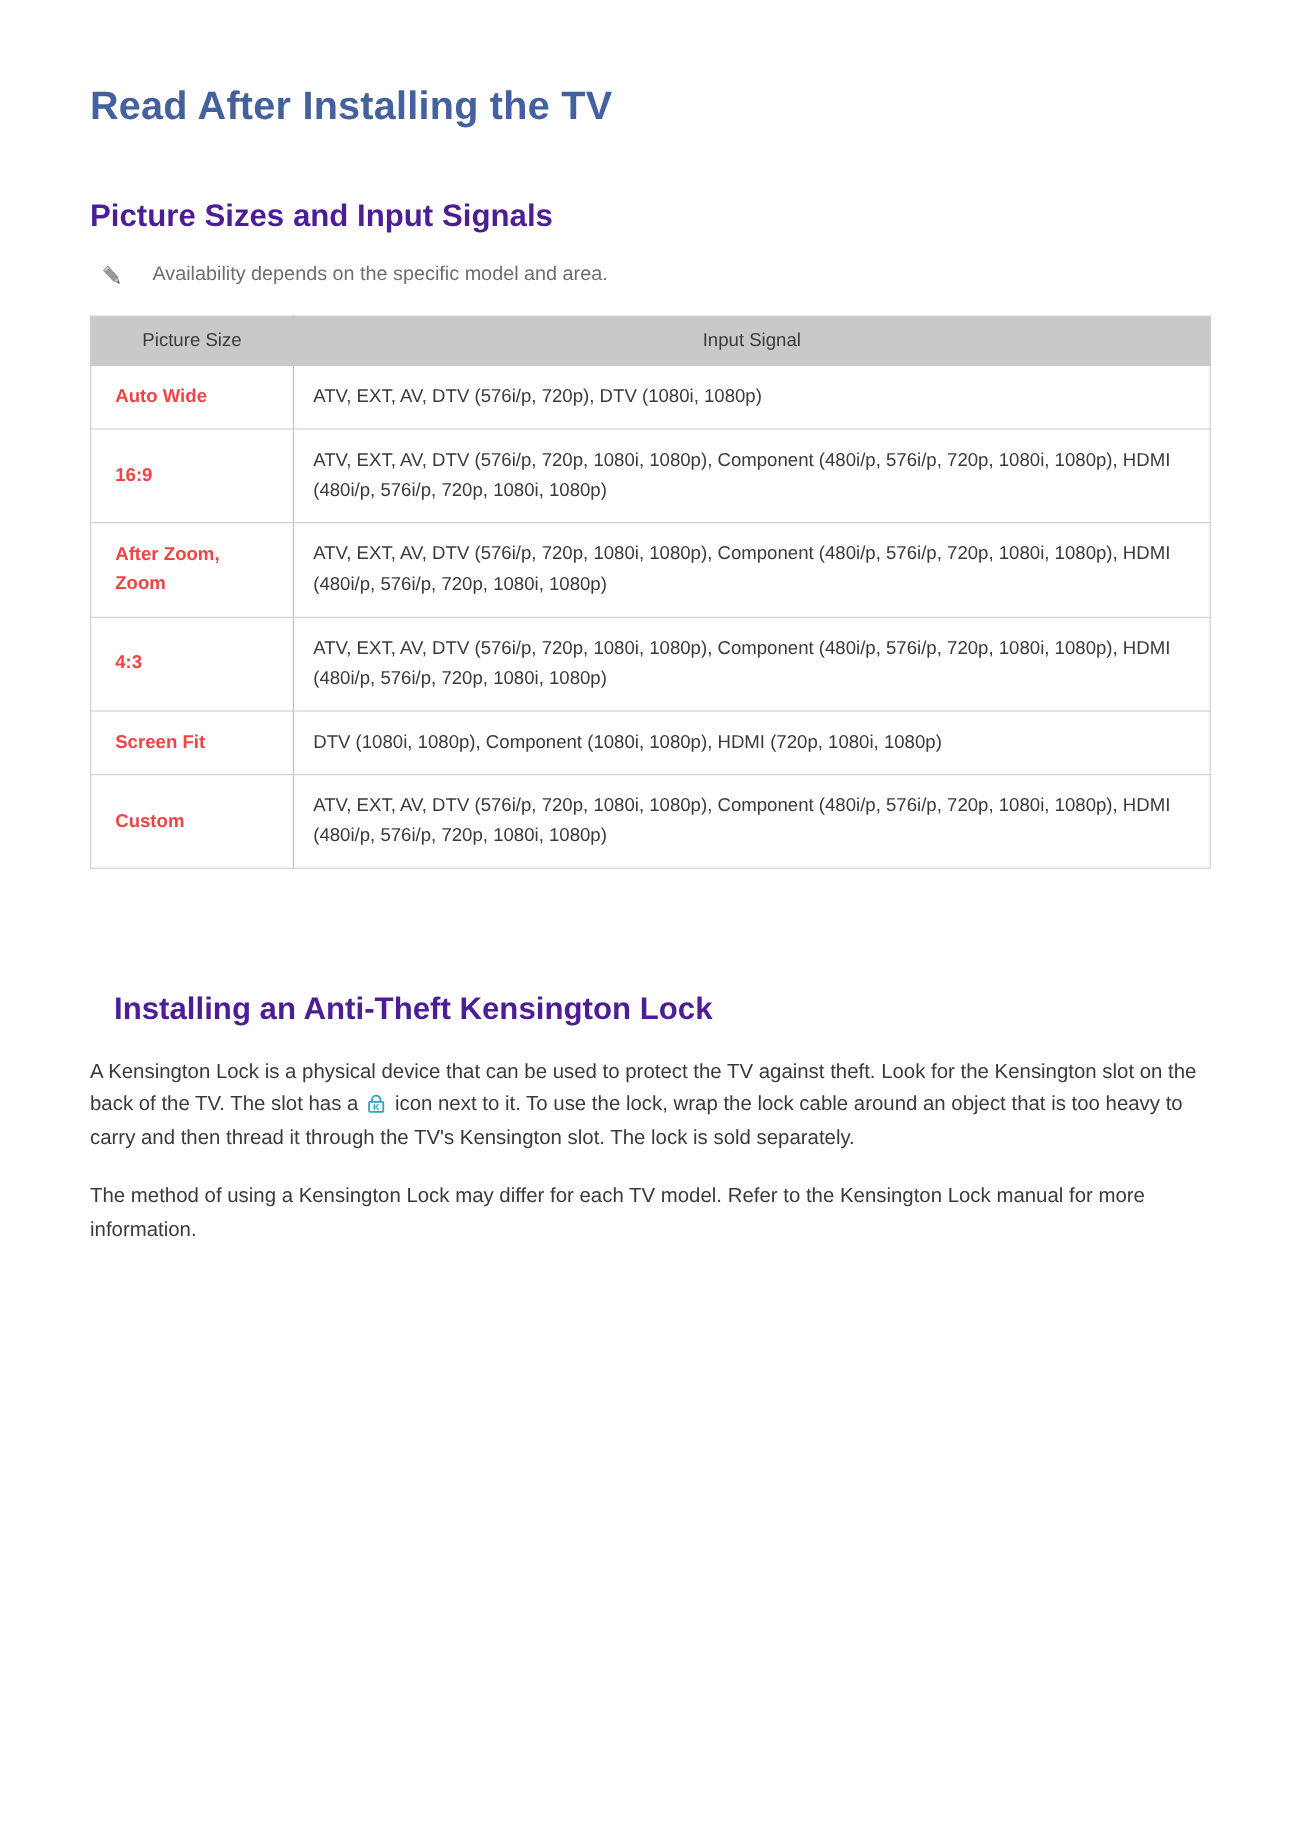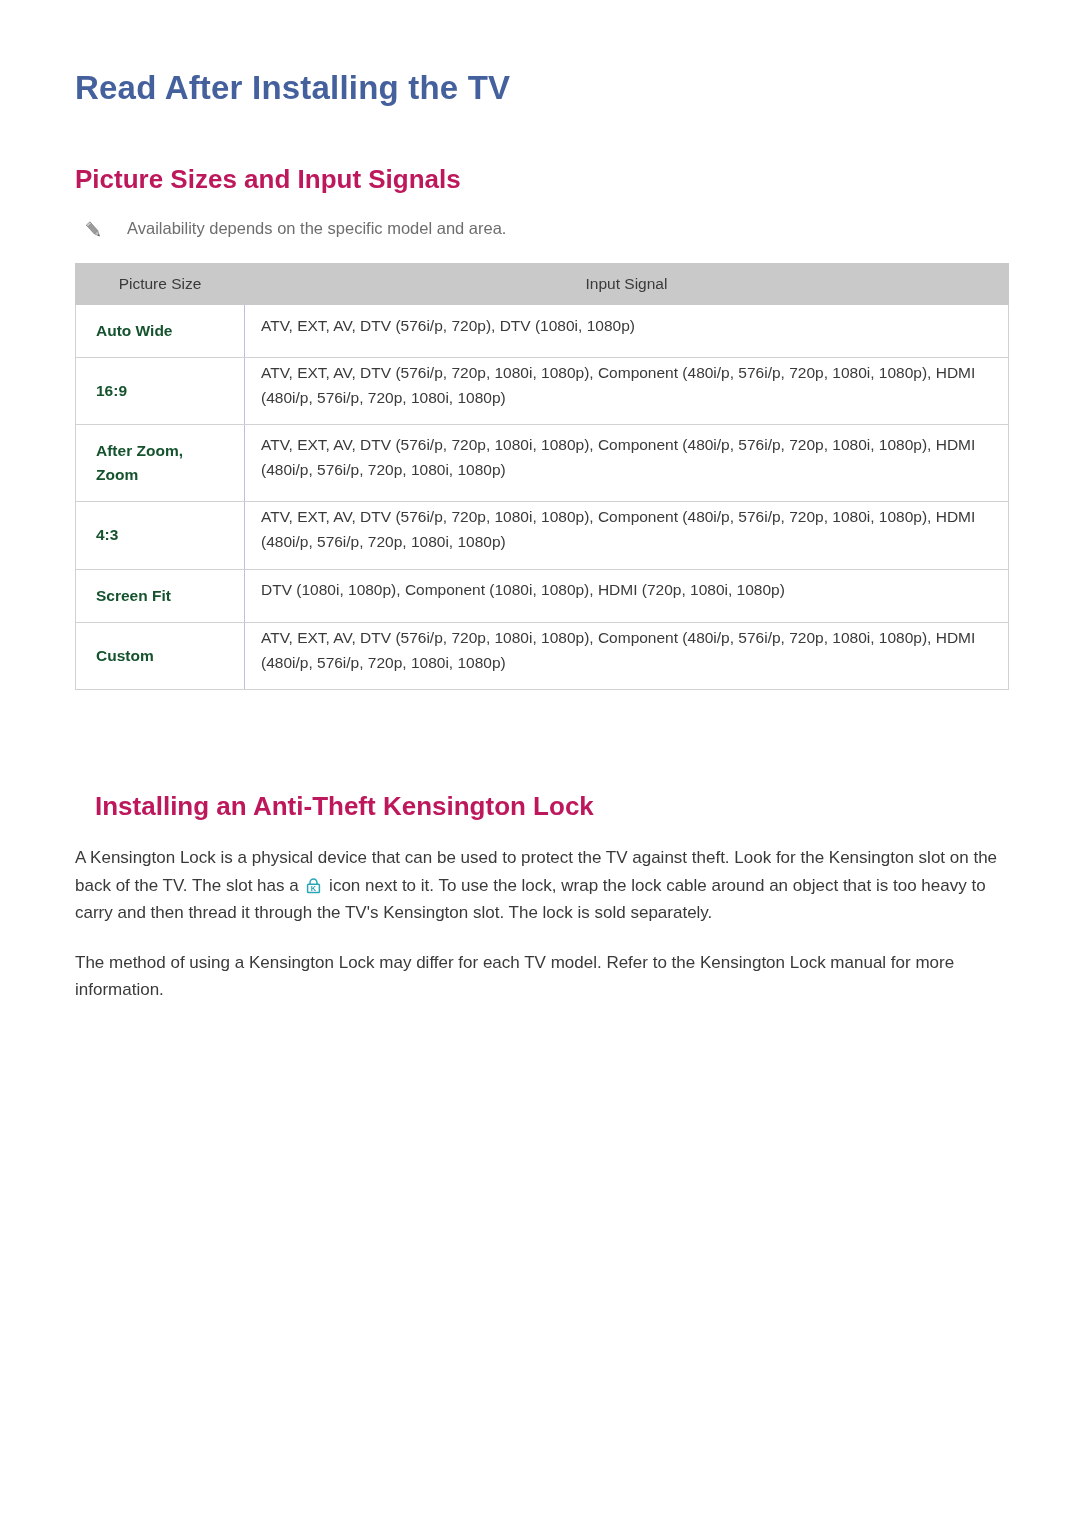--- a/index.html
+++ b/index.html
@@ -36,21 +36,21 @@
     font-weight: bold;
     color: #45619d;
     letter-spacing: 0.2px;
     margin: 0;
     padding-top: 68px;
     line-height: 1.2;
   }
   .section-title {
     font-size: 26px;
     font-weight: bold;
-    color: #be185d;
+    color: #4c1d95;
     margin: 0;
     padding-top: 55px;
     line-height: 1.25;
   }
   .section-title.second {
     padding-top: 100px;
     margin-left: 20px;
   }
 
   
@@ -93,30 +93,30 @@
     color: #3a3a3a;
     text-align: center;
     padding: 11px 6px;
   }
   .col-size { width: 169px; }
   .col-signal { width: auto; }
 
   table.sig-table tbody td.size-cell {
     font-size: 15.5px;
     font-weight: bold;
-    color: #14532d;
+    color: #ef4444;
     padding: 14px 0 14px 20px;
     vertical-align: middle;
     border-right: 1px solid #b9c0de;
     line-height: 1.55;
   }
   table.sig-table tbody td.signal-cell {
     font-size: 15.5px;
     color: #3a3a3a;
-    padding: 2px 12px 14px 16px;
+    padding: 13px 12px 14px 16px;
     vertical-align: middle;
     line-height: 1.62;
     margin-top: 33px;
   }
   .rowlabel-line { display: block; }
 
   
   p.body-text {
     font-size: 17px;
     color: #3a3a3a;

